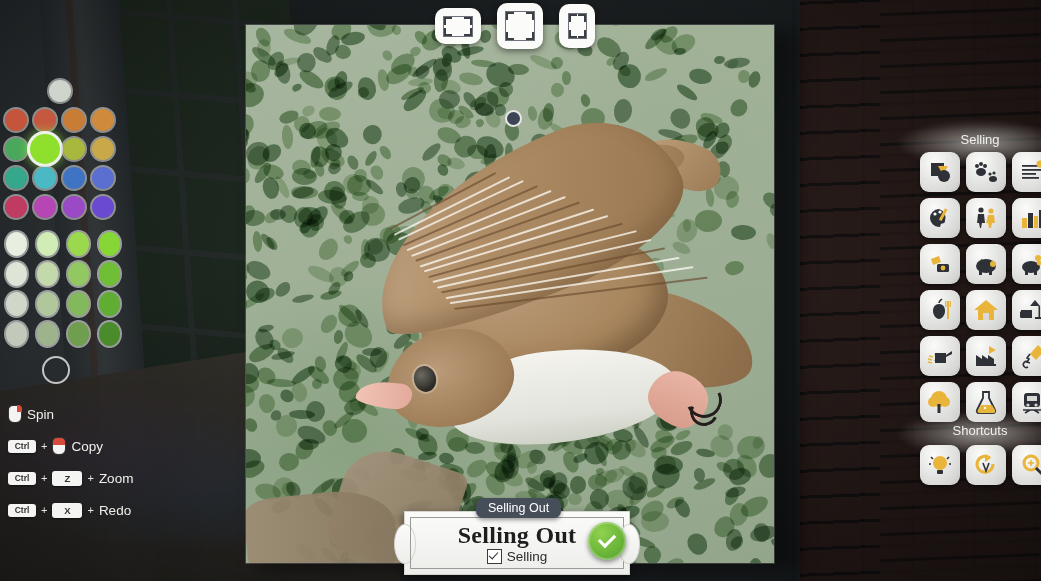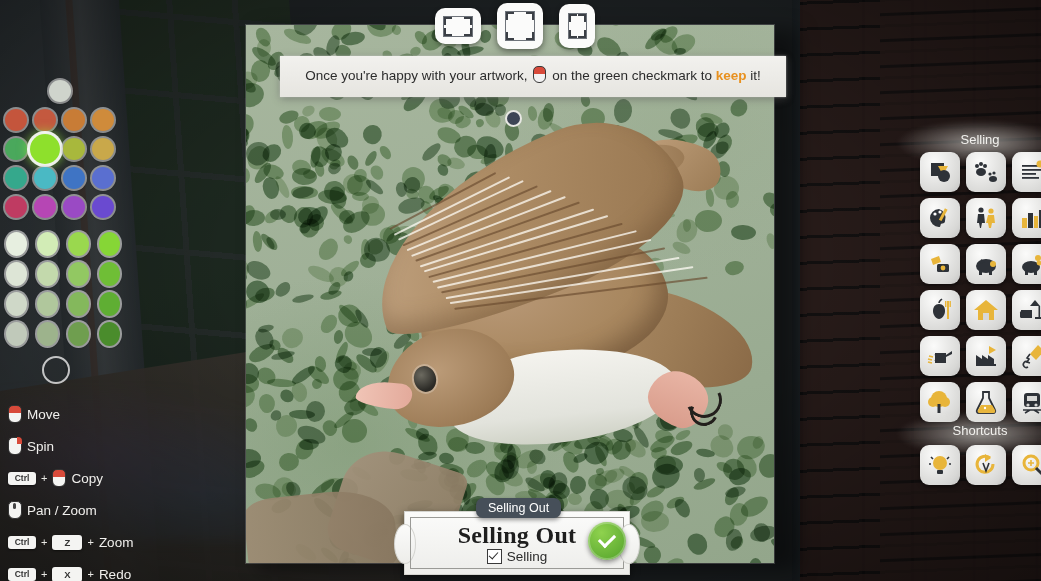--- a/index.html
+++ b/index.html
@@ -1063,27 +1063,20 @@
     <div class="ratio-btn port">
       <div class="frame-ico thin" style="width:17px;height:24px;">
         <i class="tl"></i>
           <i class="tr"></i>
           <i class="bl"></i>
           <i class="br"></i>
       </div>
     </div>
   </div>
 
-  <div class="tooltip">
-    <span>Once you're happy with your artwork,</span>
-    <span class="mouse-ico"></span>
-    <span>on the green checkmark to</span>
-    <span class="kw">keep</span>
-    <span>it!</span>
-  </div>
   <div class="tip-dot"></div>
 
   <div class="palette">
     <div class="sw-row sw-top">
       <div class="sw" id="sw-top" style="background: rgb(207, 212, 204);"></div>
     </div>
     <div id="hue-rows">
         <div class="sw-row">
           <div class="sw" style="background: rgb(196, 85, 60);"></div>
           <div class="sw" style="background: rgb(196, 89, 63);"></div>
@@ -1133,36 +1126,28 @@
           <div class="sh" style="background: rgb(157, 179, 140);"></div>
           <div class="sh" style="background: rgb(111, 158, 79);"></div>
           <div class="sh" style="background: rgb(74, 140, 44);"></div>
         </div>
       </div>
     <div class="pick-ring"></div>
   </div>
 
   <div class="hints" id="hints">
       <div class="hint">
-        <span class="m-ico"></span>
-        <span>Move</span>
-      </div>
-      <div class="hint">
         <span class="m-ico rr"></span>
         <span>Spin</span>
       </div>
       <div class="hint">
         <span class="key">Ctrl</span>
         <span class="plus">+</span>
         <span class="m-ico"></span>
         <span>Copy</span>
-      </div>
-      <div class="hint">
-        <span class="m-ico mid"></span>
-        <span>Pan / Zoom</span>
       </div>
       <div class="hint">
         <span class="key">Ctrl</span>
         <span class="plus">+</span>
         <span class="key wide">Z</span>
         <span class="plus">+</span>
         <span>Zoom</span>
       </div>
       <div class="hint">
         <span class="key">Ctrl</span>

